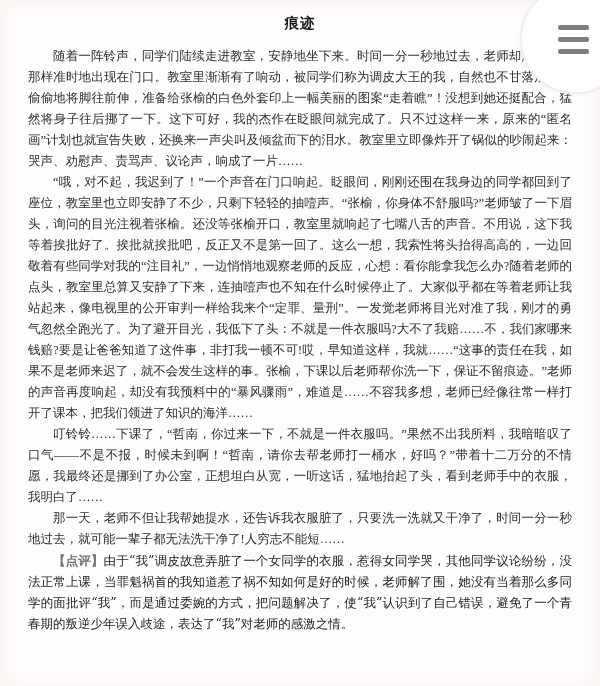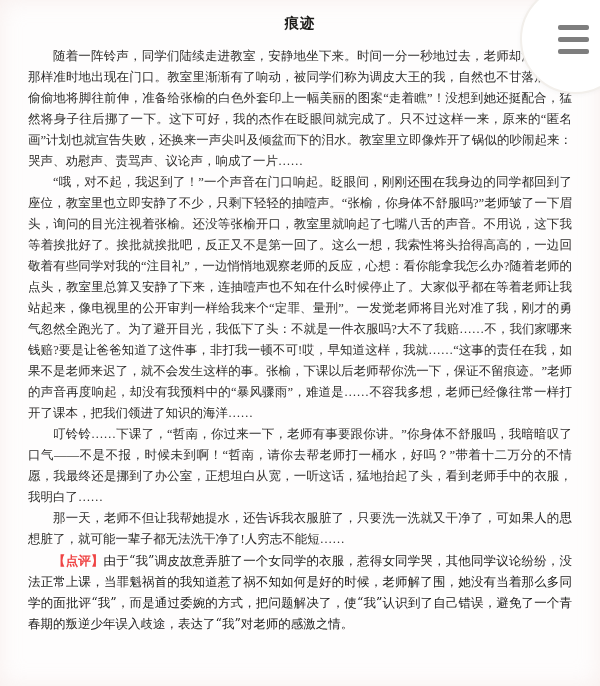--- a/index.html
+++ b/index.html
@@ -54,39 +54,39 @@
   .content p {
     margin: 0;
     text-indent: 2em;
   }
   .comment {
     font-family: "DejaVu Serif", serif;
     color: #232220;
   }
   .comment .label {
     font-weight: bold;
-    color: #ef4444;
+    color: #737373;
   }
 </style>
 </head>
 <body>
 
 <div class="page">
 
   <div class="menu-btn">
     <span>
       <span class="bar b1"></span>
       <span class="bar b2"></span>
       <span class="bar b3"></span>
     </span>
   </div>
 
   <h1 class="title">痕迹</h1>
 
   <div class="content">
     <p>随着一阵铃声，同学们陆续走进教室，安静地坐下来。时间一分一秒地过去，老师却没像往常那样准时地出现在门口。教室里渐渐有了响动，被同学们称为调皮大王的我，自然也不甘落后。我偷偷地将脚往前伸，准备给张榆的白色外套印上一幅美丽的图案“走着瞧”！没想到她还挺配合，猛然将身子往后挪了一下。这下可好，我的杰作在眨眼间就完成了。只不过这样一来，原来的“匿名画”计划也就宣告失败，还换来一声尖叫及倾盆而下的泪水。教室里立即像炸开了锅似的吵闹起来：哭声、劝慰声、责骂声、议论声，响成了一片……</p>
     <p>“哦，对不起，我迟到了！”一个声音在门口响起。眨眼间，刚刚还围在我身边的同学都回到了座位，教室里也立即安静了不少，只剩下轻轻的抽噎声。“张榆，你身体不舒服吗?”老师皱了一下眉头，询问的目光注视着张榆。还没等张榆开口，教室里就响起了七嘴八舌的声音。不用说，这下我等着挨批好了。挨批就挨批吧，反正又不是第一回了。这么一想，我索性将头抬得高高的，一边回敬着有些同学对我的“注目礼”，一边悄悄地观察老师的反应，心想：看你能拿我怎么办?随着老师的点头，教室里总算又安静了下来，连抽噎声也不知在什么时候停止了。大家似乎都在等着老师让我站起来，像电视里的公开审判一样给我来个“定罪、量刑”。一发觉老师将目光对准了我，刚才的勇气忽然全跑光了。为了避开目光，我低下了头：不就是一件衣服吗?大不了我赔……不，我们家哪来钱赔?要是让爸爸知道了这件事，非打我一顿不可!哎，早知道这样，我就……“这事的责任在我，如果不是老师来迟了，就不会发生这样的事。张榆，下课以后老师帮你洗一下，保证不留痕迹。”老师的声音再度响起，却没有我预料中的“暴风骤雨”，难道是……不容我多想，老师已经像往常一样打开了课本，把我们领进了知识的海洋……</p>
-    <p>叮铃铃……下课了，“哲南，你过来一下，老师有事要跟你讲。”你身体不舒服吗，我暗暗叹了口气——不是不报，时候未到啊！“哲南，请你去帮老师打一桶水，好吗？”带着十二万分的不情愿，我最终还是挪到了办公室，正想坦白从宽，一听这话，猛地抬起了头，看到老师手中的衣服，我明白了……</p>
-    <p>那一天，老师不但让我帮她提水，还告诉我衣服脏了，只要洗一洗就又干净了，可如果人的思想脏了，就可能一辈子都无法洗干净了!人穷志不能短……</p>
+    <p>叮铃铃……下课了，“哲南，你过来一下，不就是一件衣服吗。”果然不出我所料，我暗暗叹了口气——不是不报，时候未到啊！“哲南，请你去帮老师打一桶水，好吗？”带着十二万分的不情愿，我最终还是挪到了办公室，正想坦白从宽，一听这话，猛地抬起了头，看到老师手中的衣服，我明白了……</p>
+    <p>那一天，老师不但让我帮她提水，还告诉我衣服脏了，只要洗一洗就又干净了，时间一分一秒地过去，就可能一辈子都无法洗干净了!人穷志不能短……</p>
     <p class="comment"><span class="label">【点评】</span><span>由于“我”调皮故意弄脏了一个女同学的衣服，惹得女同学哭，其他同学议论纷纷，没法正常上课，当罪魁祸首的我知道惹了祸不知如何是好的时候，老师解了围，她没有当着那么多同学的面批评“我”，而是通过委婉的方式，把问题解决了，使“我”认识到了自己错误，避免了一个青春期的叛逆少年误入歧途，表达了“我”对老师的感激之情。</span></p>
   </div>
 
 </div>
 
 </body></html>

